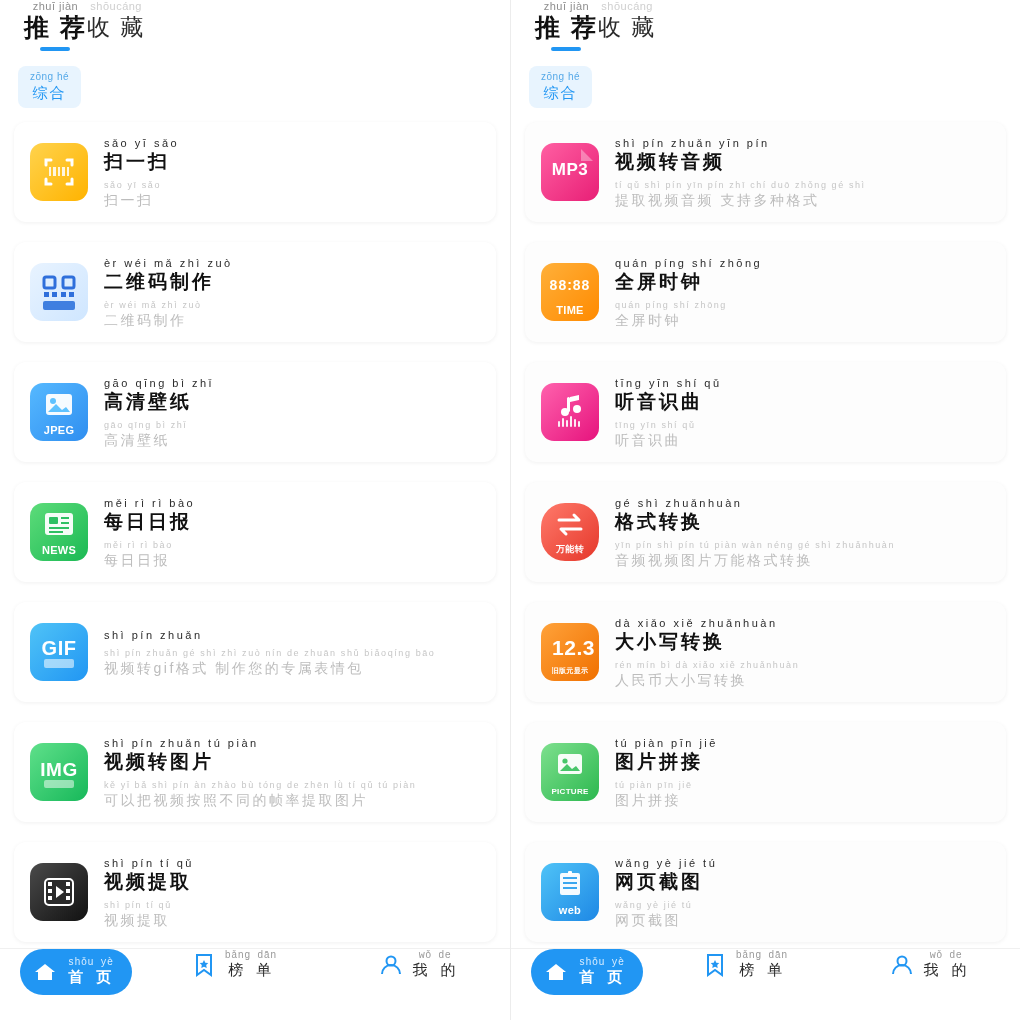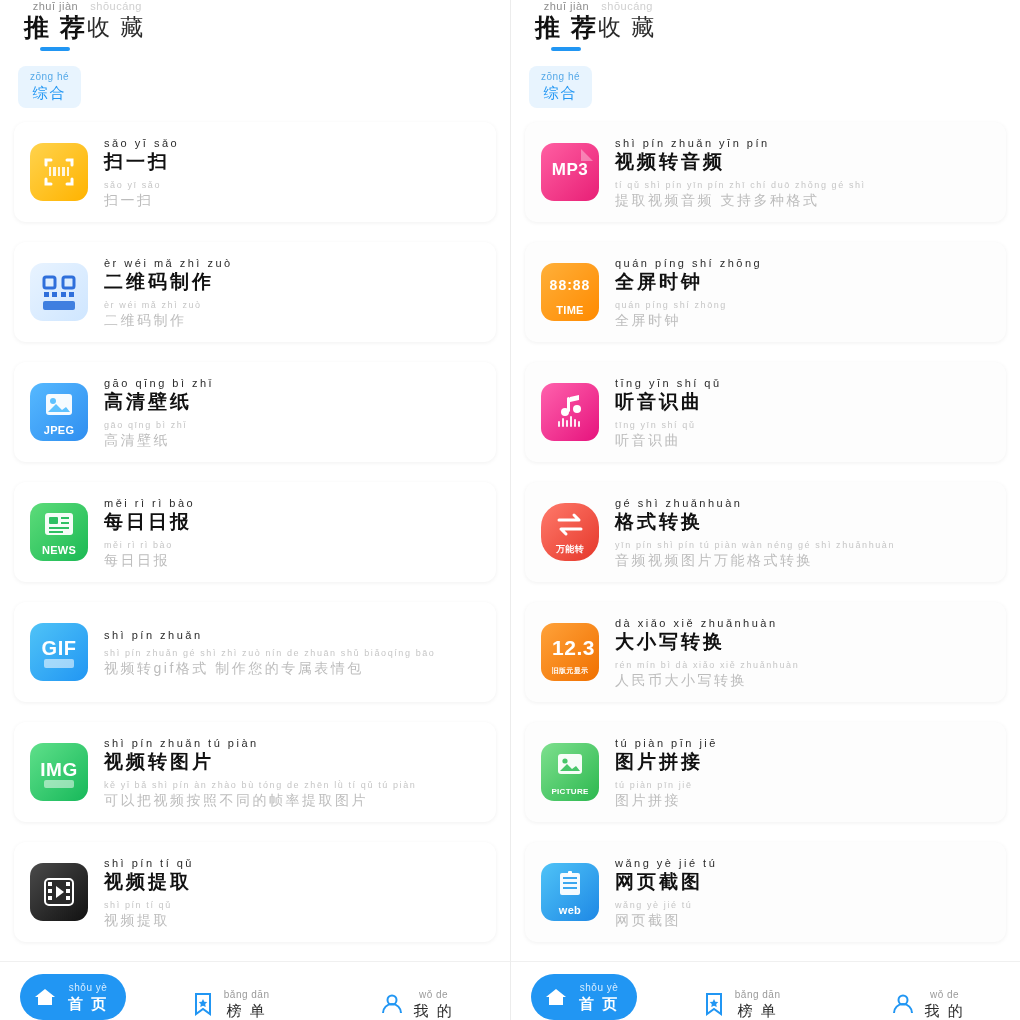--- a/index.html
+++ b/index.html
@@ -109,24 +109,25 @@
     line-height: 12px; margin-top: 5px; white-space: nowrap;
   }
   .sub {
     font-size: 14px; color: #bdbdbd; letter-spacing: 2.5px;
     line-height: 18px; white-space: nowrap;
   }
 
   
   .bottomnav {
     position: absolute; left: 0; bottom: 0;
-    width: 510px; height: 59px;
+    width: 510px; height: 72px;
     background: #ffffff;
-    display: flex; align-items: flex-end;
+    display: flex; align-items: flex-start;
     border-top: 1px solid #f0f0f0;
+    font-family: Liberation Mono, monospace;
   }
   .navitem {
     flex: 1; display: flex; align-items: center; justify-content: center; gap: 8px;
   }
   .navitem.active {
     flex: 0 0 auto;
     margin-left: 20px; margin-right: 10px;
     background: #2196f3;
     border-radius: 24px;
     padding: 7px 18px 7px 12px;

